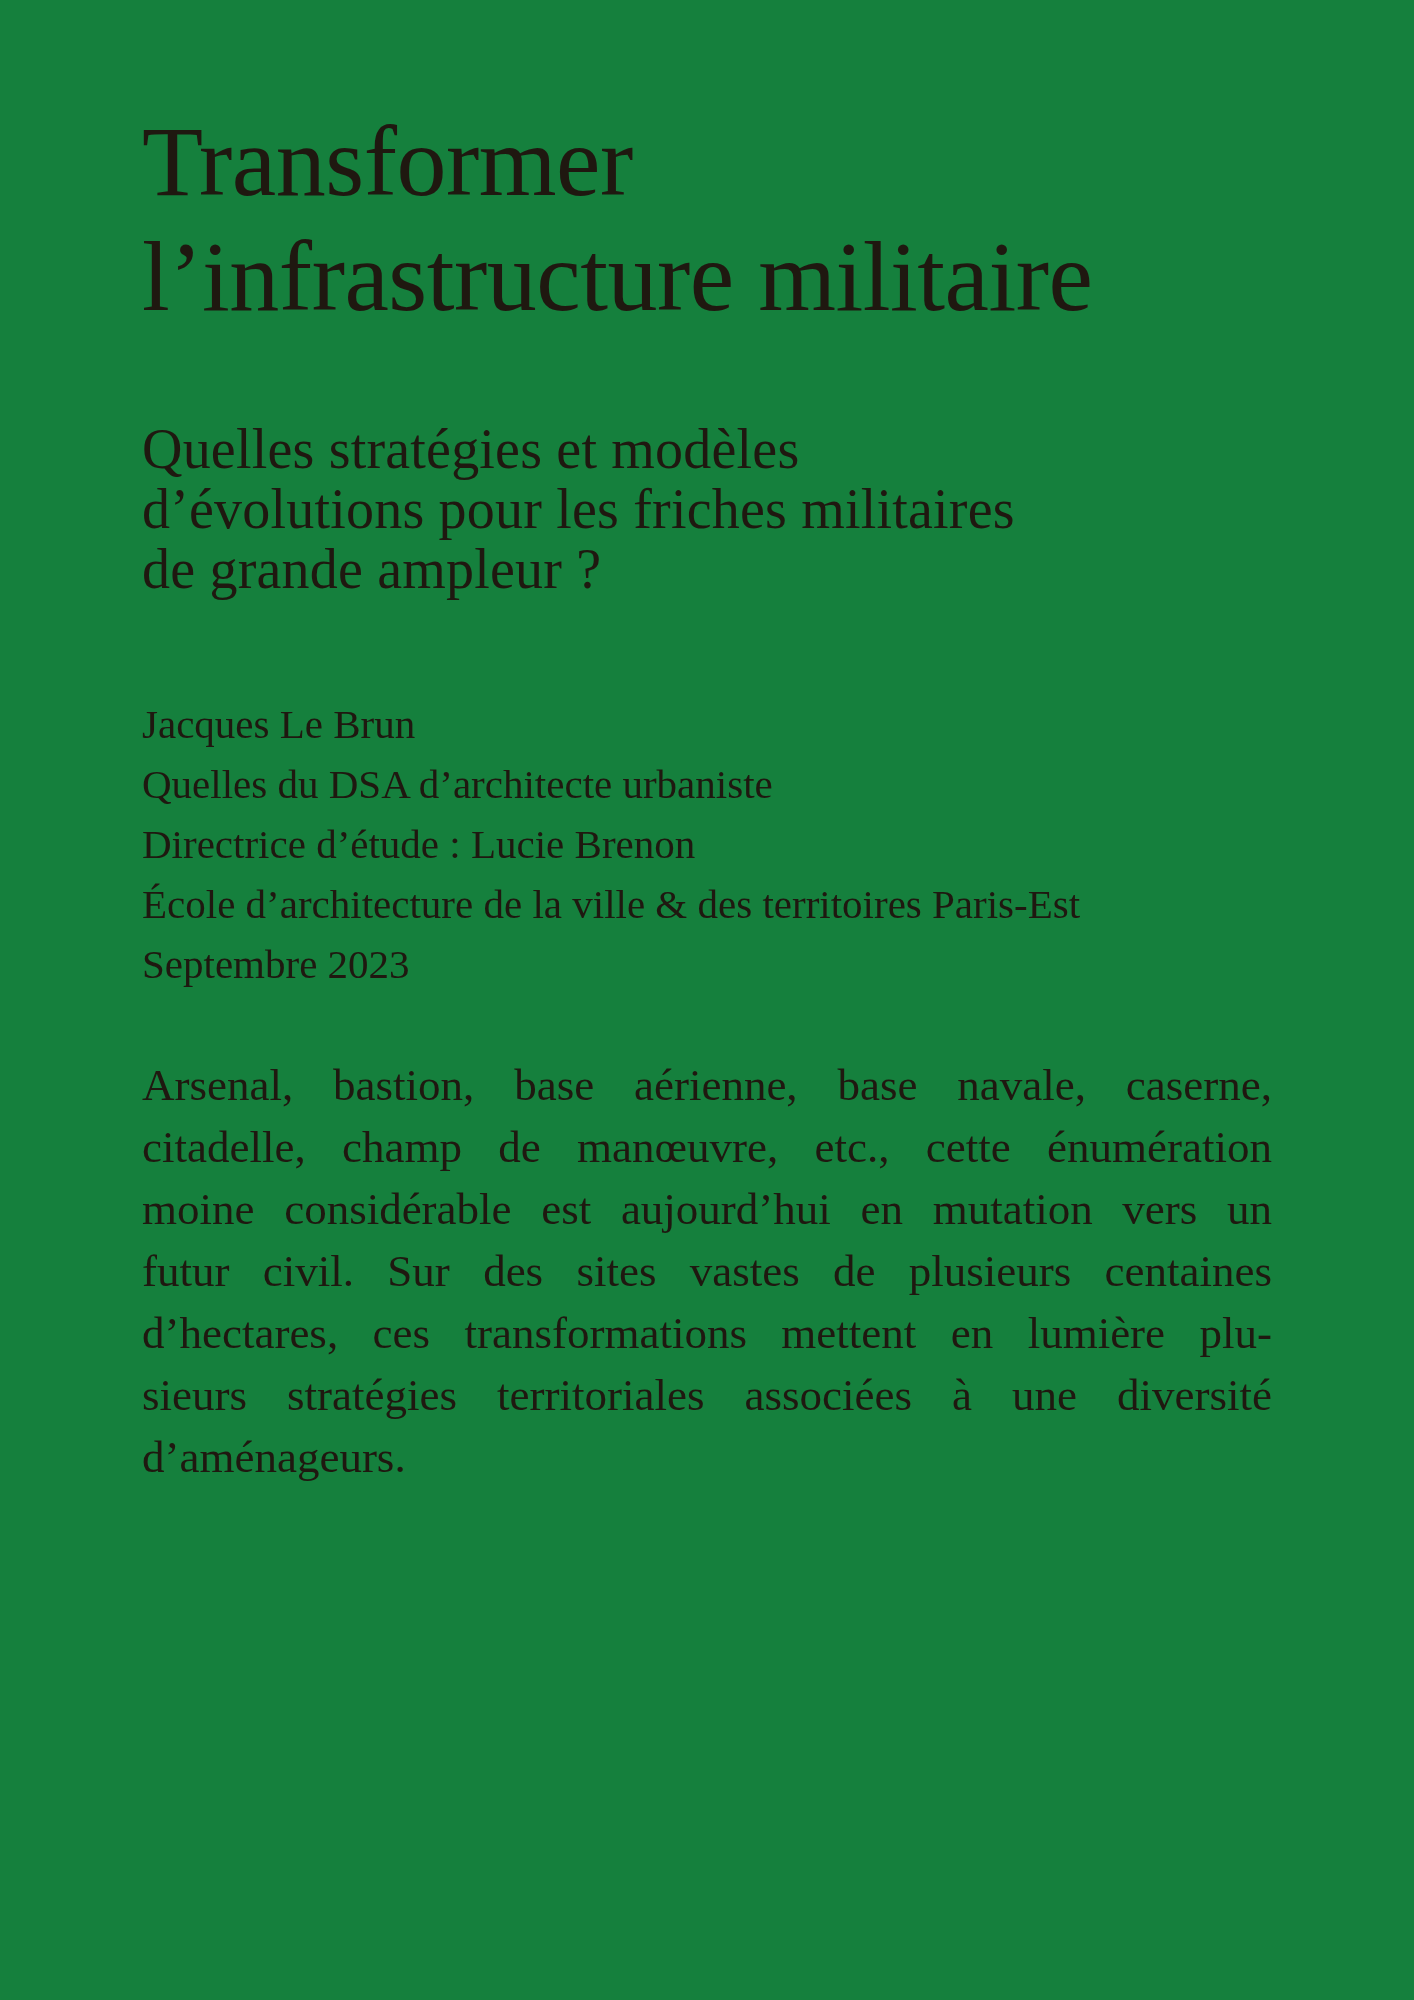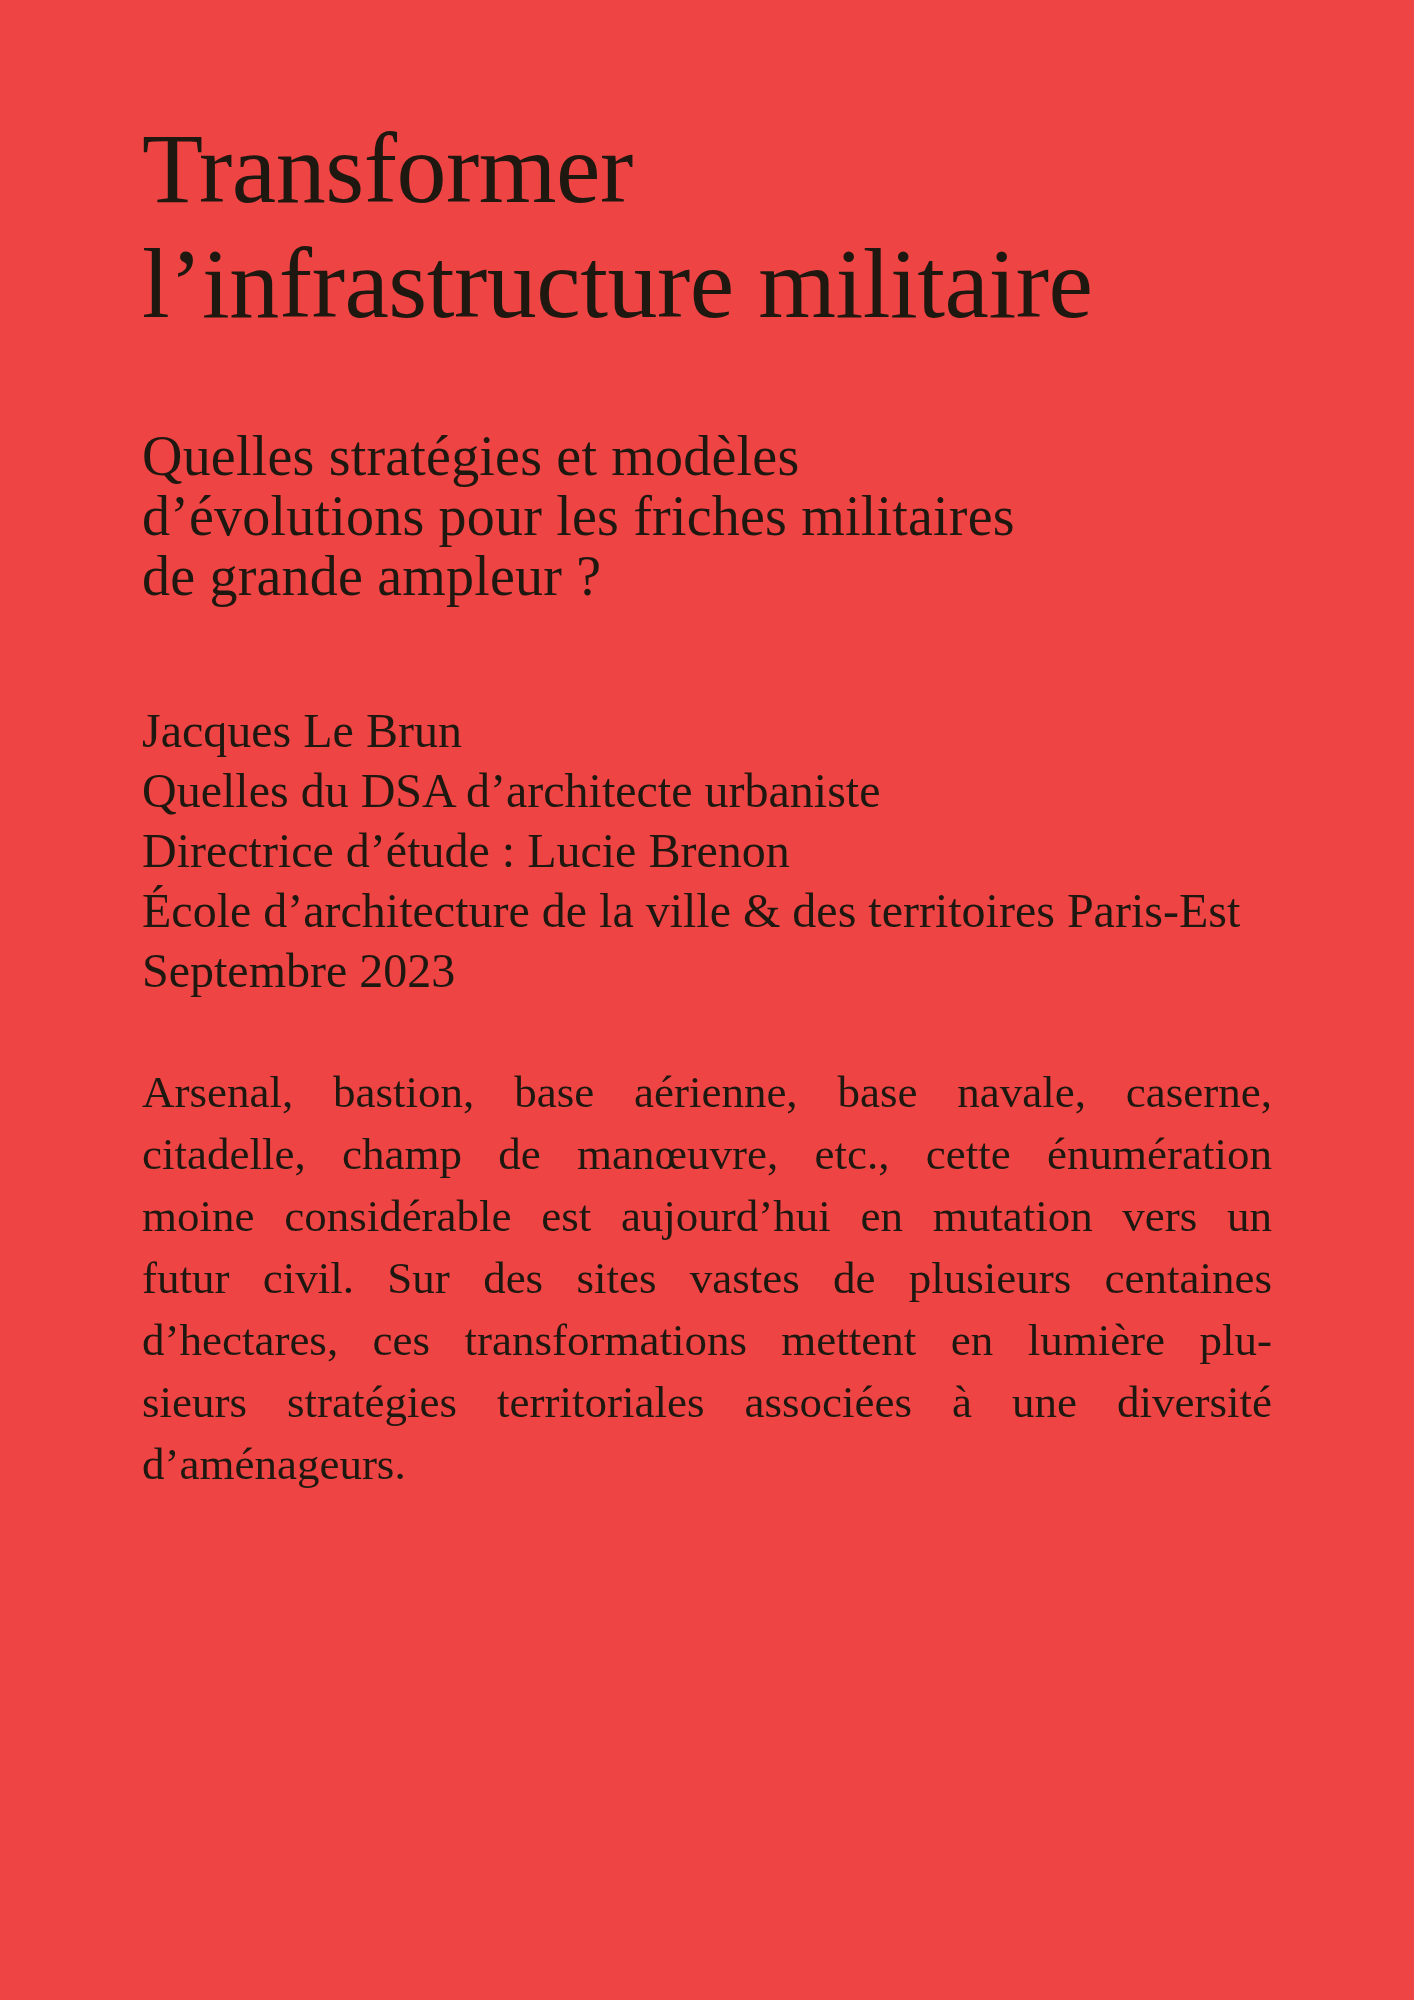--- a/index.html
+++ b/index.html
@@ -9,25 +9,25 @@
   body {
     width: 1414px;
     height: 2000px;
     background: #f2e8bc;
     overflow: hidden;
   }
   .page {
     position: relative;
     width: 1414px;
     height: 2000px;
-    background: #ef4444;
+    background: #15803d;
     color: #1f1810;
     font-family: "Liberation Serif", serif;
     box-sizing: border-box;
-    padding: 11px 142px;
+    padding: 4px 142px;
   }
   .title {
     margin: 0;
     padding-top: 100px;
     font-size: 100px;
     line-height: 115px;
     font-weight: normal;
     letter-spacing: -0.5px;
   }
   .title .line { display: block; }
@@ -35,21 +35,21 @@
     margin: 0;
     margin-top: 85px;
     font-size: 56px;
     line-height: 60px;
     font-weight: normal;
     letter-spacing: 0.2px;
   }
   .subtitle .line { display: block; }
   .byline {
     margin-top: 95px;
-    font-size: 48px;
+    font-size: 41px;
     line-height: 60px;
   }
   .byline .line { display: block; }
   .abstract {
     margin-top: 60px;
     font-size: 45px;
     line-height: 62px;
     width: 1130px;
   }
   .abstract .aline {

